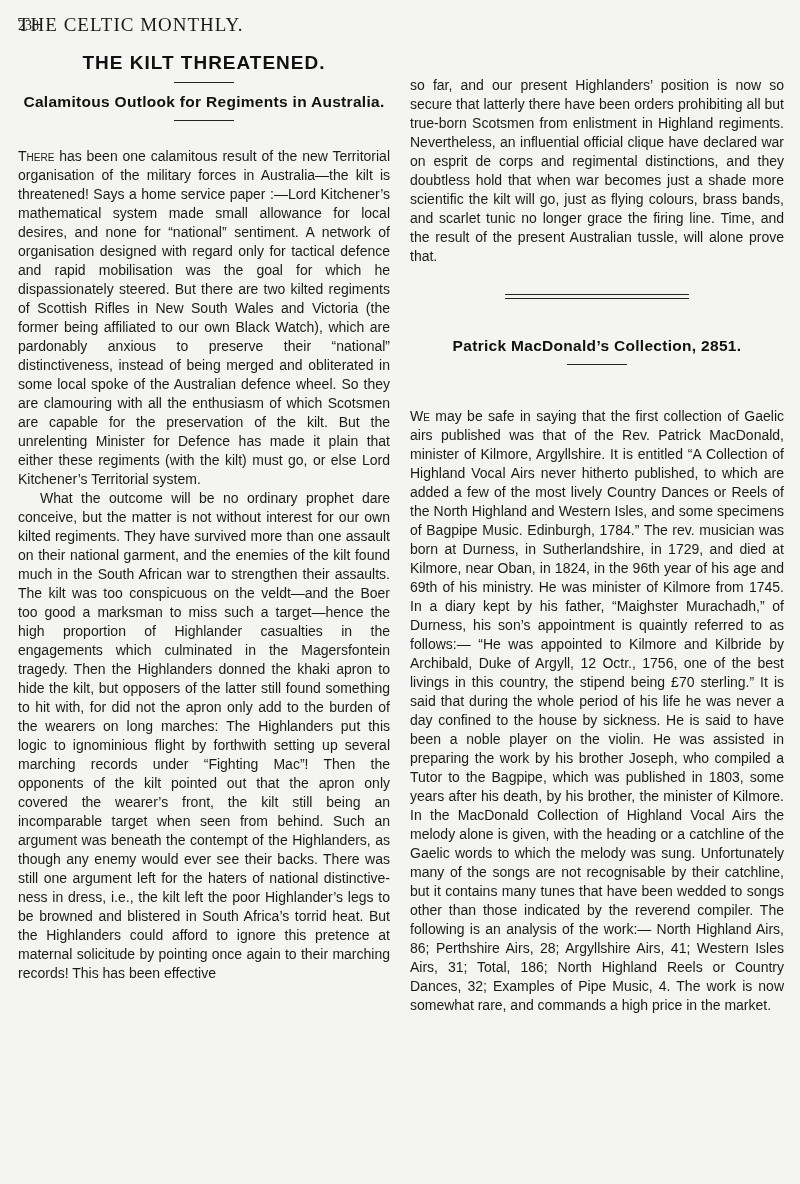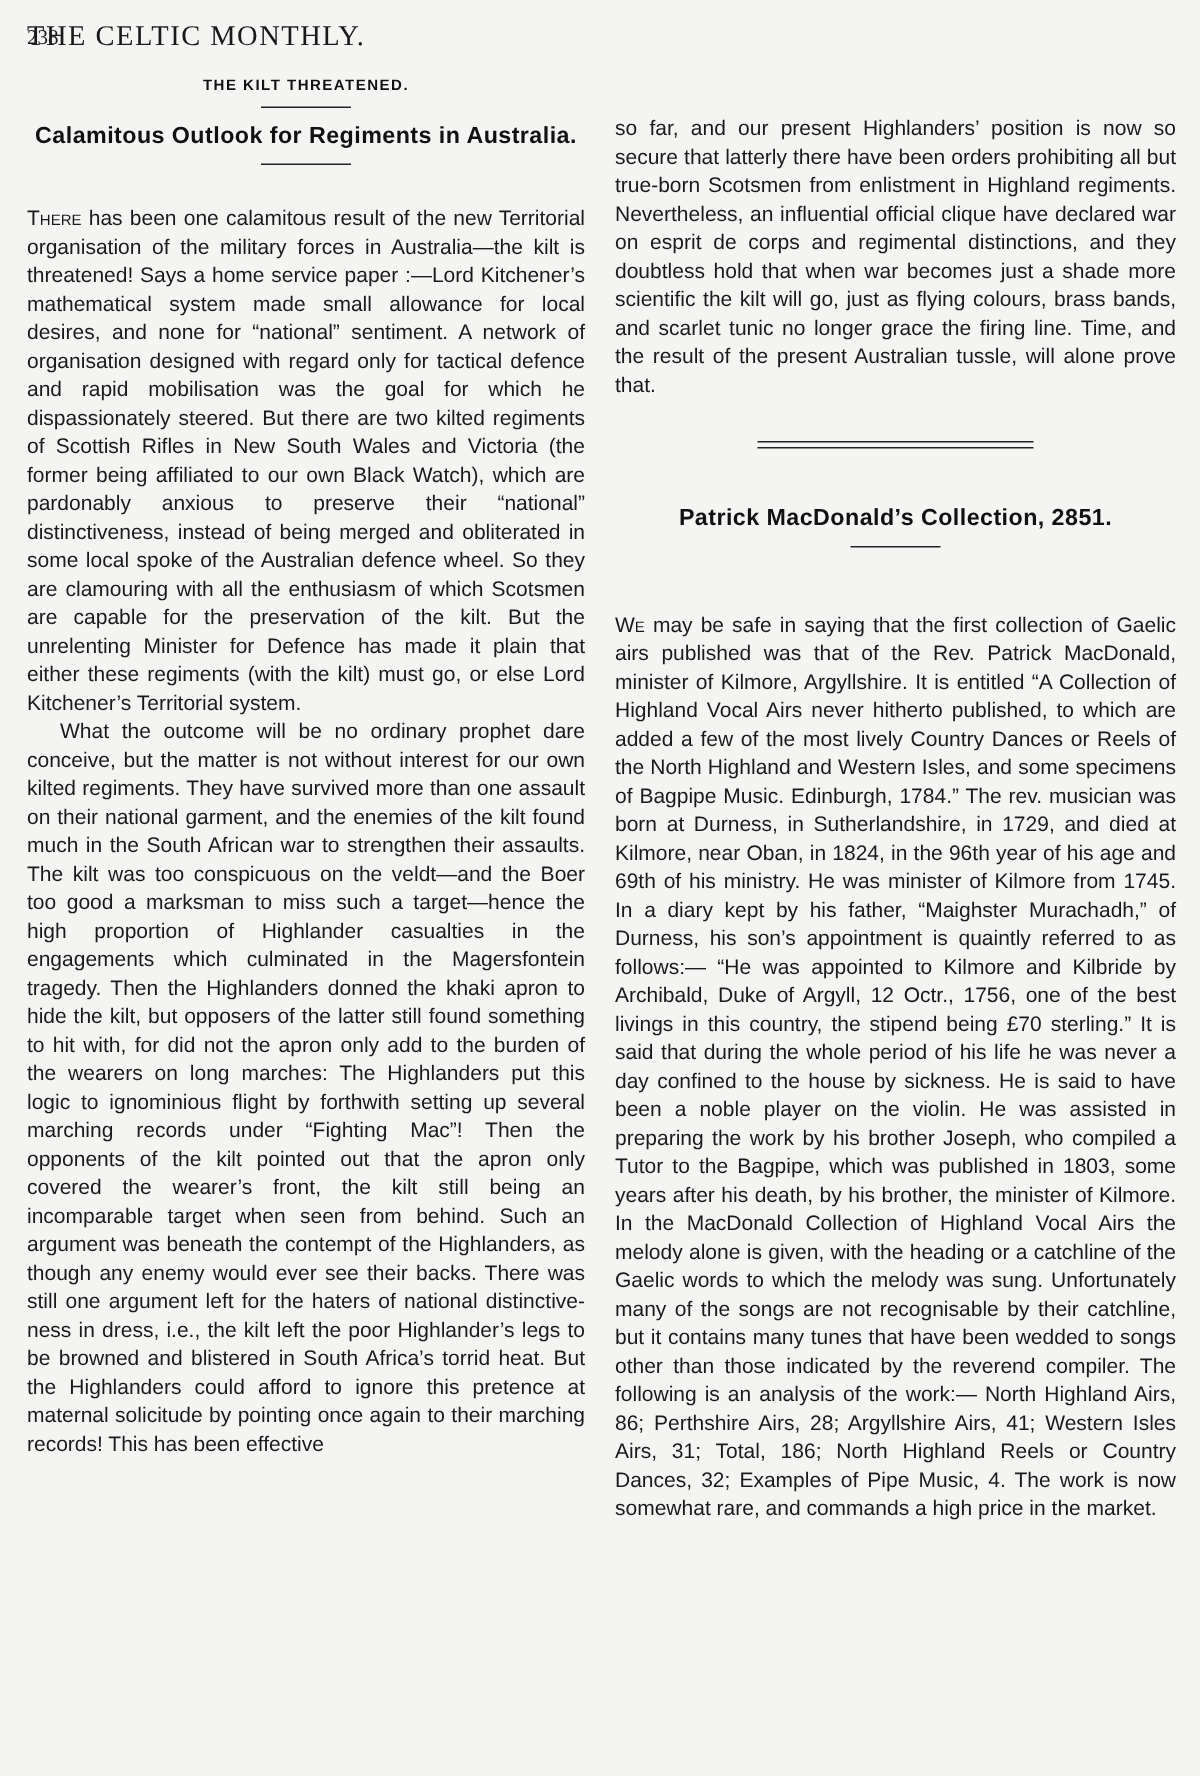--- a/index.html
+++ b/index.html
@@ -23,21 +23,21 @@
   }
   .col {
     position: absolute; top: 44px; width: 372px;
   }
   .col-left { left: 18px; }
   .col-right { left: 410px; top: 76px; width: 374px; }
   .head-bold {
     font-family: "Liberation Sans", "DejaVu Sans", sans-serif;
     font-weight: bold; text-align: center; color: #111;
   }
-  .h-main { font-size: 10px; letter-spacing: 1px; margin: 8px 0 0 0; }
+  .h-main { font-size: 19px; letter-spacing: 1px; margin: 8px 0 0 0; }
   .h-sub { font-size: 15.5px; line-height: 21px; margin: 8px 0 0 0; letter-spacing: 0.3px; }
   .rule-short {
     width: 60px; height: 0; border-top: 1.5px solid #222; margin: 8px auto 0 auto;
   }
   .rule-long {
     width: 184px; height: 3px; border-top: 1.5px solid #222; border-bottom: 1.5px solid #222;
     margin: 28px auto 0 auto;
   }
   .para {
     font-family: Liberation Sans, sans-serif;

